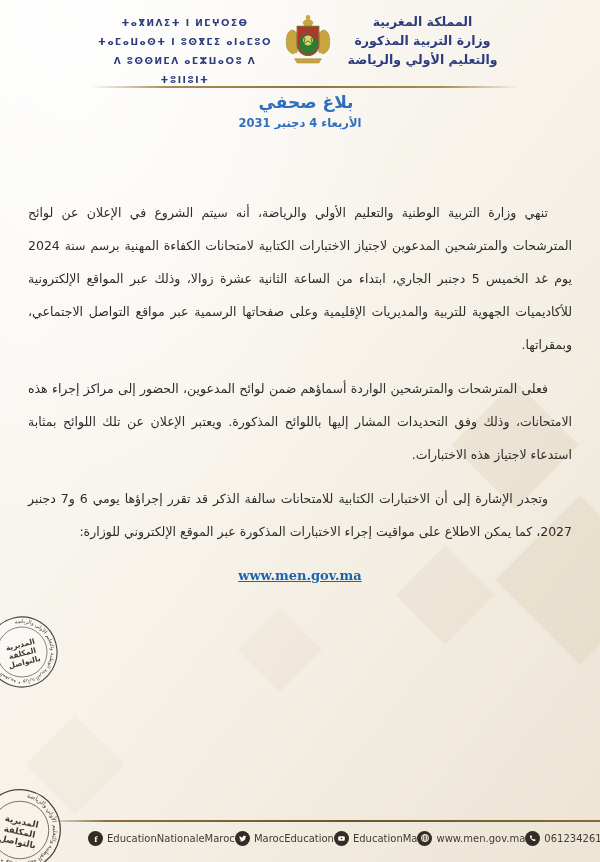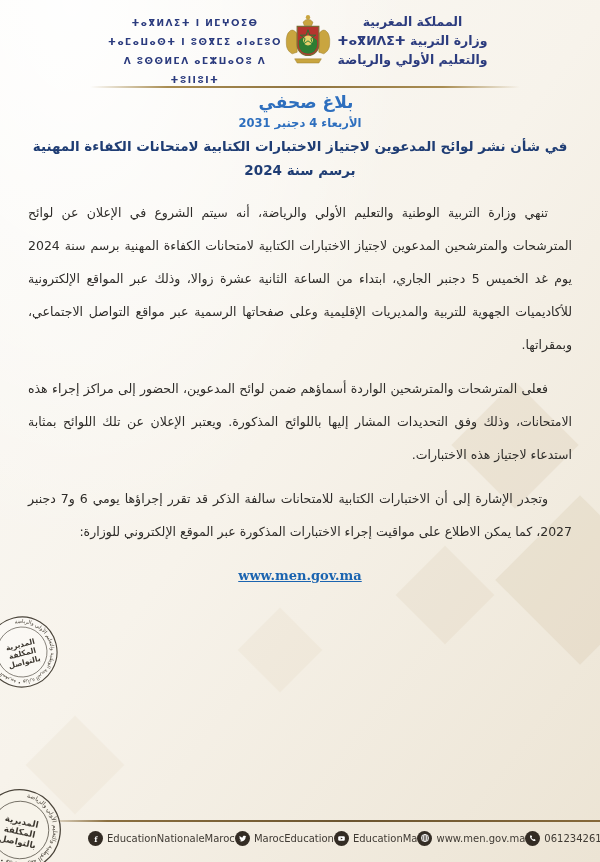--- a/index.html
+++ b/index.html
@@ -5,21 +5,21 @@
   html,body{margin:0;padding:0;}
   body{font-family:"DejaVu Sans",sans-serif;}
   .page{
     position:relative;width:600px;height:862px;overflow:hidden;
     background:
       radial-gradient(ellipse at 12% 0%, rgba(255,255,255,.9) 0%, rgba(255,255,255,0) 45%),
       linear-gradient(128deg,#fbfaf7 0%,#f7f3eb 48%,#ece4d4 100%);
   }
   
   .header{position:absolute;top:12px;left:0;width:600px;height:66px;
-    display:flex;justify-content:center;align-items:flex-start;}
+    display:flex;justify-content:center;align-items:flex-start;gap:10px;}
   .hdr-ar{width:160px;text-align:center;color:#2b3b7e;font-weight:bold;
     font-size:12.5px;line-height:19px;direction:rtl;}
   .hdr-tif{width:175px;text-align:center;color:#2b3b7e;font-weight:bold;
     font-size:9px;line-height:19px;letter-spacing:1.5px;padding-top:2px;}
   .crest{width:50px;height:62px;flex:0 0 auto;}
   .gold-line{position:absolute;top:86px;left:90px;width:430px;height:2px;
     background:linear-gradient(to right,rgba(169,141,82,0),#a98d52 18%,#8f7440 50%,#a98d52 82%,rgba(169,141,82,0));}
   
   .kicker{position:absolute;top:92px;left:0;width:600px;text-align:center;
     color:#2e6fbe;font-size:17px;font-weight:bold;direction:rtl;margin-left:6px;}
@@ -78,33 +78,29 @@
       <path d="M17,17 h26 v22 a13,13 0 0 1 -26,0 Z" fill="#b5342e" stroke="#7a6a33" stroke-width="1.4"></path>
       <path d="M19,34 q11,-10 22,0 v5 a11,11 0 0 1 -22,0 Z" fill="#2e7d32"></path>
       <circle cx="30" cy="34" r="6" fill="#e8d06a"></circle>
       <path d="M30,21 l2.2,6.6 h7 l-5.7,4.2 2.2,6.7 -5.7,-4.1 -5.7,4.1 2.2,-6.7 -5.7,-4.2 h7 Z" fill="none" stroke="#1e7a34" stroke-width="1.1"></path>
 
       <path d="M14,56 h32 l-3,5 h-26 Z" fill="#c9a53f" stroke="#9a7c2c" stroke-width=".6"></path>
     </svg>
 
     <div class="hdr-ar">
       <div>المملكة المغربية</div>
-      <div>وزارة التربية ⵜⴰⴳⵍⴷⵉⵜ</div>
+      <div>وزارة التربية المذكورة</div>
       <div>والتعليم الأولي والرياضة</div>
     </div>
   </div>
 
   <div class="gold-line"></div>
 
   <div class="kicker">بلاغ صحفي</div>
   <div class="rel-date">الأربعاء 4 دجنبر 2031</div>
-  <div class="rel-title">
-    <div>في شأن نشر لوائح المدعوين لاجتياز الاختبارات الكتابية لامتحانات الكفاءة المهنية</div>
-    <div>برسم سنة 2024</div>
-  </div>
 
   <div class="body-text">
     <p>تنهي وزارة التربية الوطنية والتعليم الأولي والرياضة، أنه سيتم الشروع في الإعلان عن لوائح المترشحات والمترشحين المدعوين لاجتياز الاختبارات الكتابية لامتحانات الكفاءة المهنية برسم سنة 2024 يوم غد الخميس 5 دجنبر الجاري، ابتداء من الساعة الثانية عشرة زوالا، وذلك عبر المواقع الإلكترونية للأكاديميات الجهوية للتربية والمديريات الإقليمية وعلى صفحاتها الرسمية عبر مواقع التواصل الاجتماعي، وبمقراتها.</p>
     <p>فعلى المترشحات والمترشحين الواردة أسماؤهم ضمن لوائح المدعوين، الحضور إلى مراكز إجراء هذه الامتحانات، وذلك وفق التحديدات المشار إليها باللوائح المذكورة. ويعتبر الإعلان عن تلك اللوائح بمثابة استدعاء لاجتياز هذه الاختبارات.</p>
     <p>وتجدر الإشارة إلى أن الاختبارات الكتابية للامتحانات سالفة الذكر قد تقرر إجراؤها يومي 6 و7 دجنبر 2027، كما يمكن الاطلاع على مواقيت إجراء الاختبارات المذكورة عبر الموقع الإلكتروني للوزارة:</p>
     <a class="site-link">www.men.gov.ma</a>
   </div>
 
   <svg class="stamp" style="left:-18px;top:612px;transform:rotate(-14deg);" width="80" height="80" viewBox="0 0 80 80">
     <defs>

